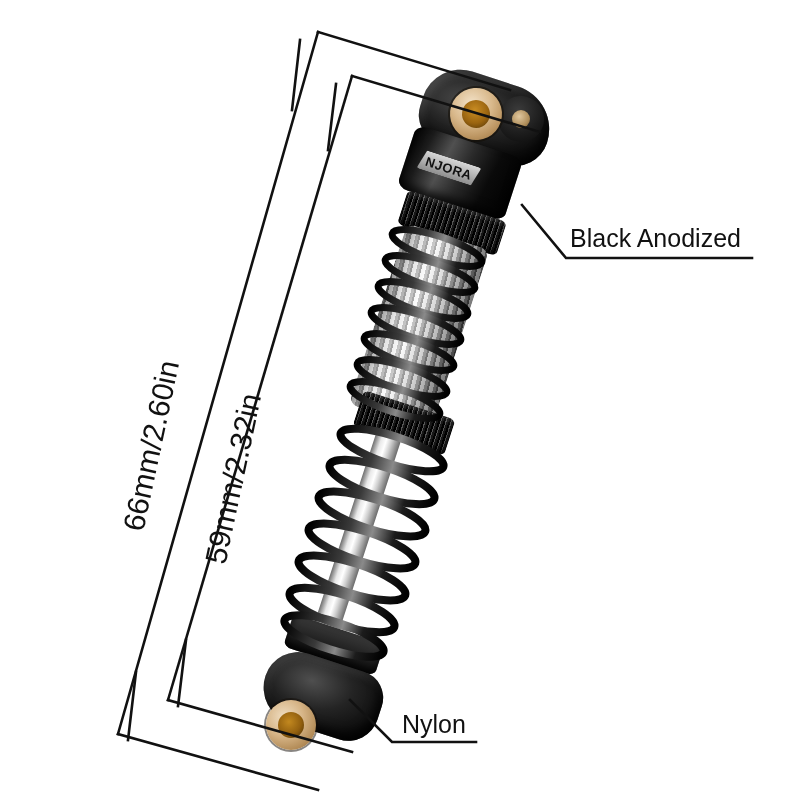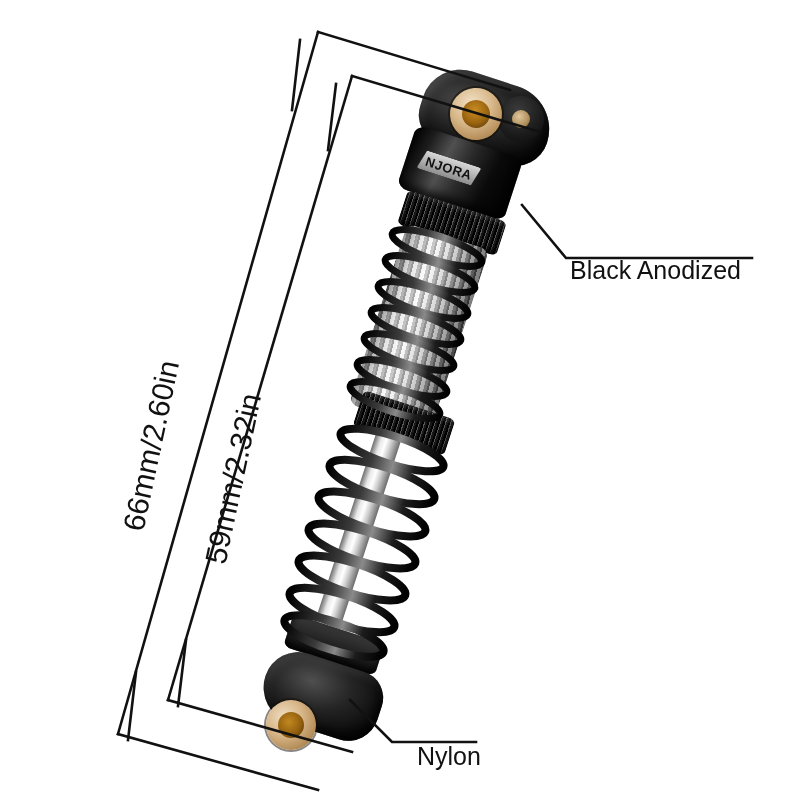--- a/index.html
+++ b/index.html
@@ -140,24 +140,23 @@
   }
   #dim-outer-label{left:150px;top:500px;transform:rotate(-78deg);}
   #dim-inner-label{left:232px;top:533px;transform:rotate(-78deg);}
 
   .callout-label{
     position:absolute;
     white-space:nowrap;
     color:#111;
     font-size:25px;
     font-family:"Liberation Sans", sans-serif;
-    margin-top:32px;
   }
   #callout-black-label{left:570px;top:224px;}
-  #callout-nylon-label{left:417px;top:710px;}
+  #callout-nylon-label{left:402px;top:710px;}
 </style>
 </head>
 <body>
 
 <div id="stage">
 
   <div class="product">
 
     <div class="part top-eye"></div>
     <div class="part top-eye-ear"></div>

